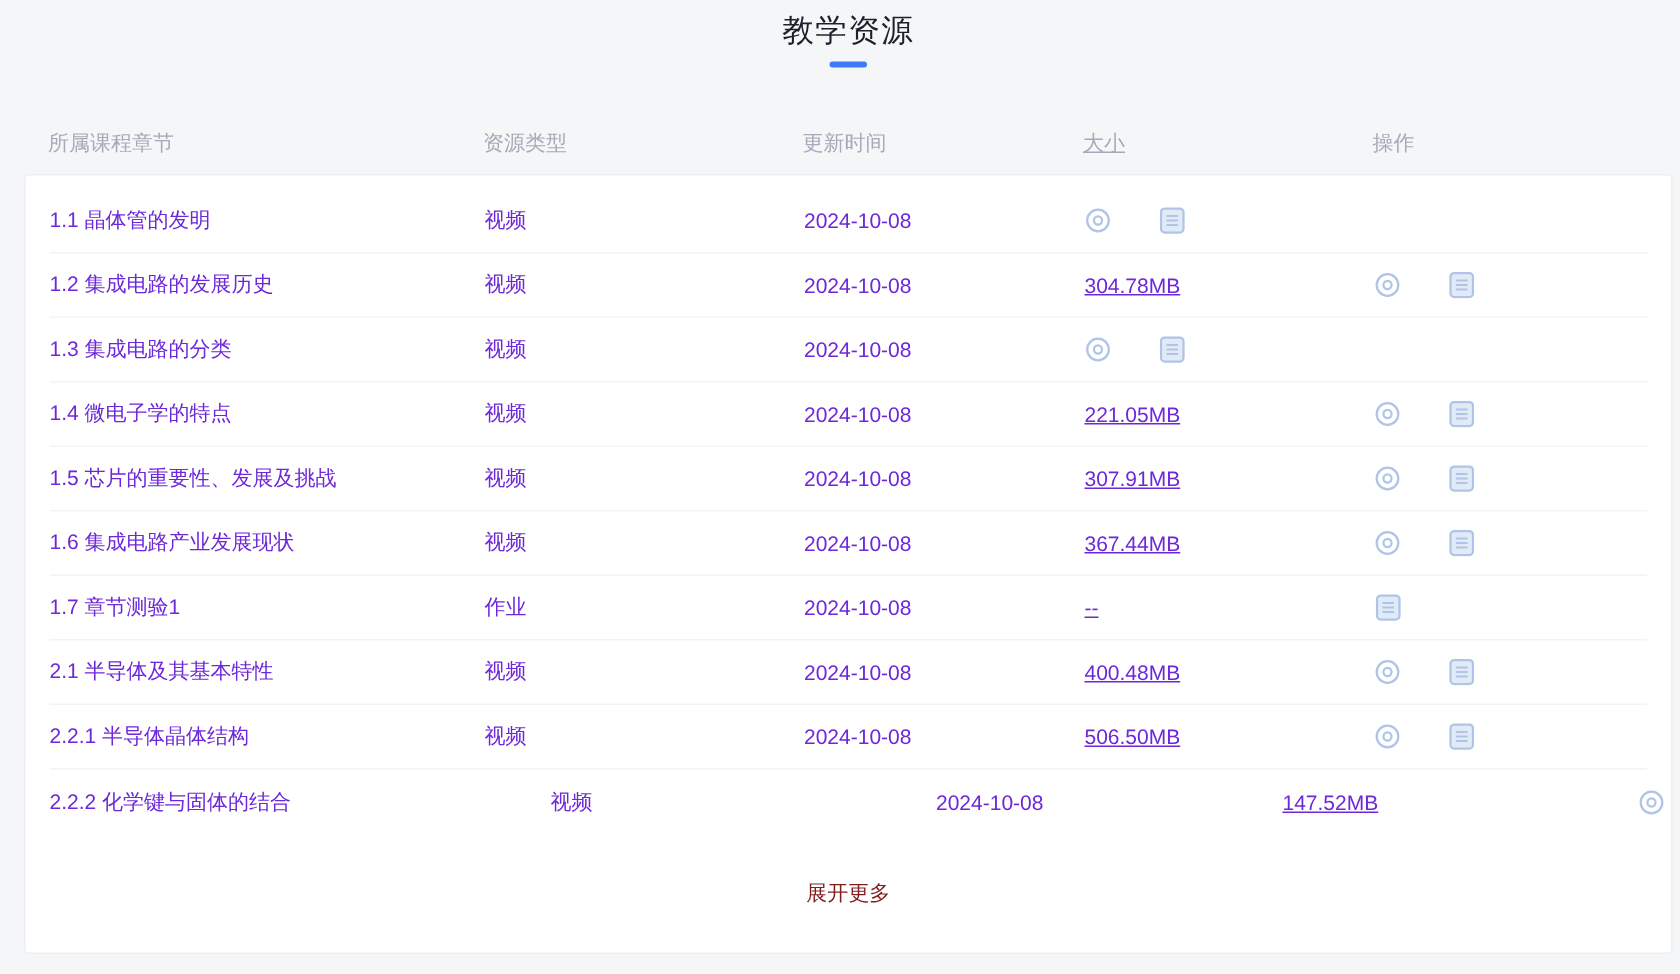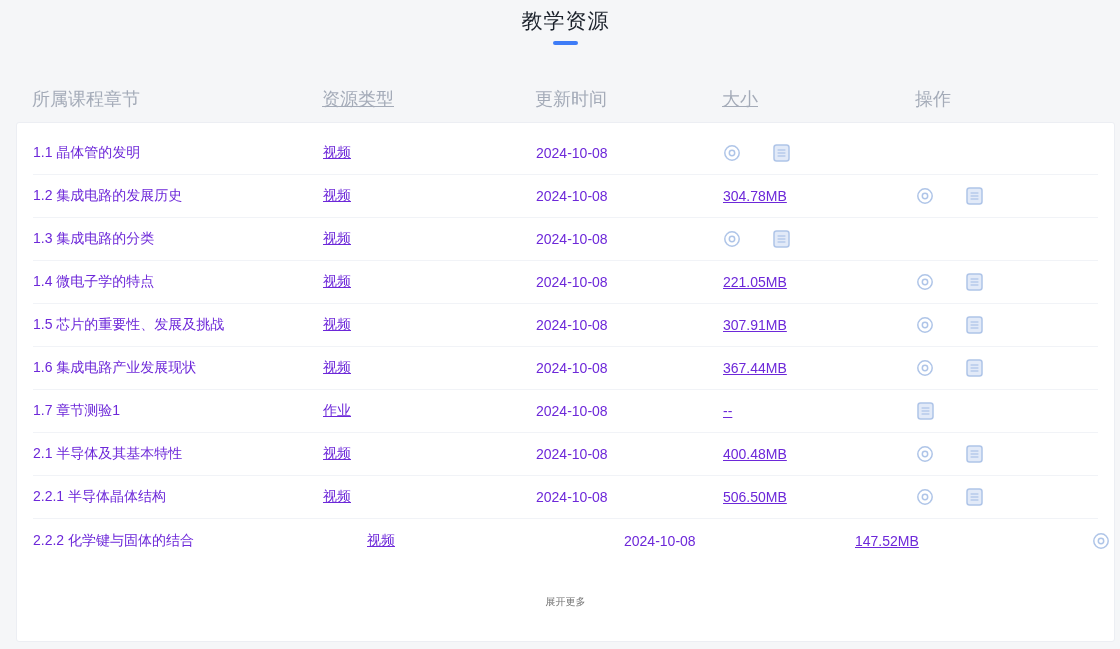--- a/index.html
+++ b/index.html
@@ -24,25 +24,25 @@
     background: #3e7cf7;
     border-radius: 2px;
     margin: 7px auto 0;
   }
 
   
   .thead {
     display: flex;
     margin-top: 32px;
     padding: 10px 16px 11px 16px;
-    font-size: 18px;
+    font-size: 14px;
     color: #a4abb8;
   }
   .col-chapter { flex: 0 0 290px; }
-  .col-type    { flex: 0 0 213px; text-decoration: underline; }
+  .col-type    { flex: 0 0 213px; }
   .col-date    { flex: 0 0 187px; }
   .col-size    { flex: 0 0 193px; text-decoration: underline; }
   .col-ops     { flex: 1 1 auto; }
 
   
   .card {
     background: #ffffff;
     border: 1px solid #eceef3;
     border-radius: 3px;
     padding: 9px 16px 0 16px;
@@ -66,22 +66,22 @@
   }
 
   
   .tfoot {
     height: 79px;
     display: flex;
     align-items: center;
     justify-content: center;
   }
   .expand-link {
-    font-size: 10px;
-    color: #737373;
+    font-size: 14px;
+    color: #7f1d1d;
     cursor: pointer;
   }
 </style>
 </head>
 <body>
 
 <div class="page">
 
   <div class="title-wrap">
     <div class="page-title">教学资源</div>

